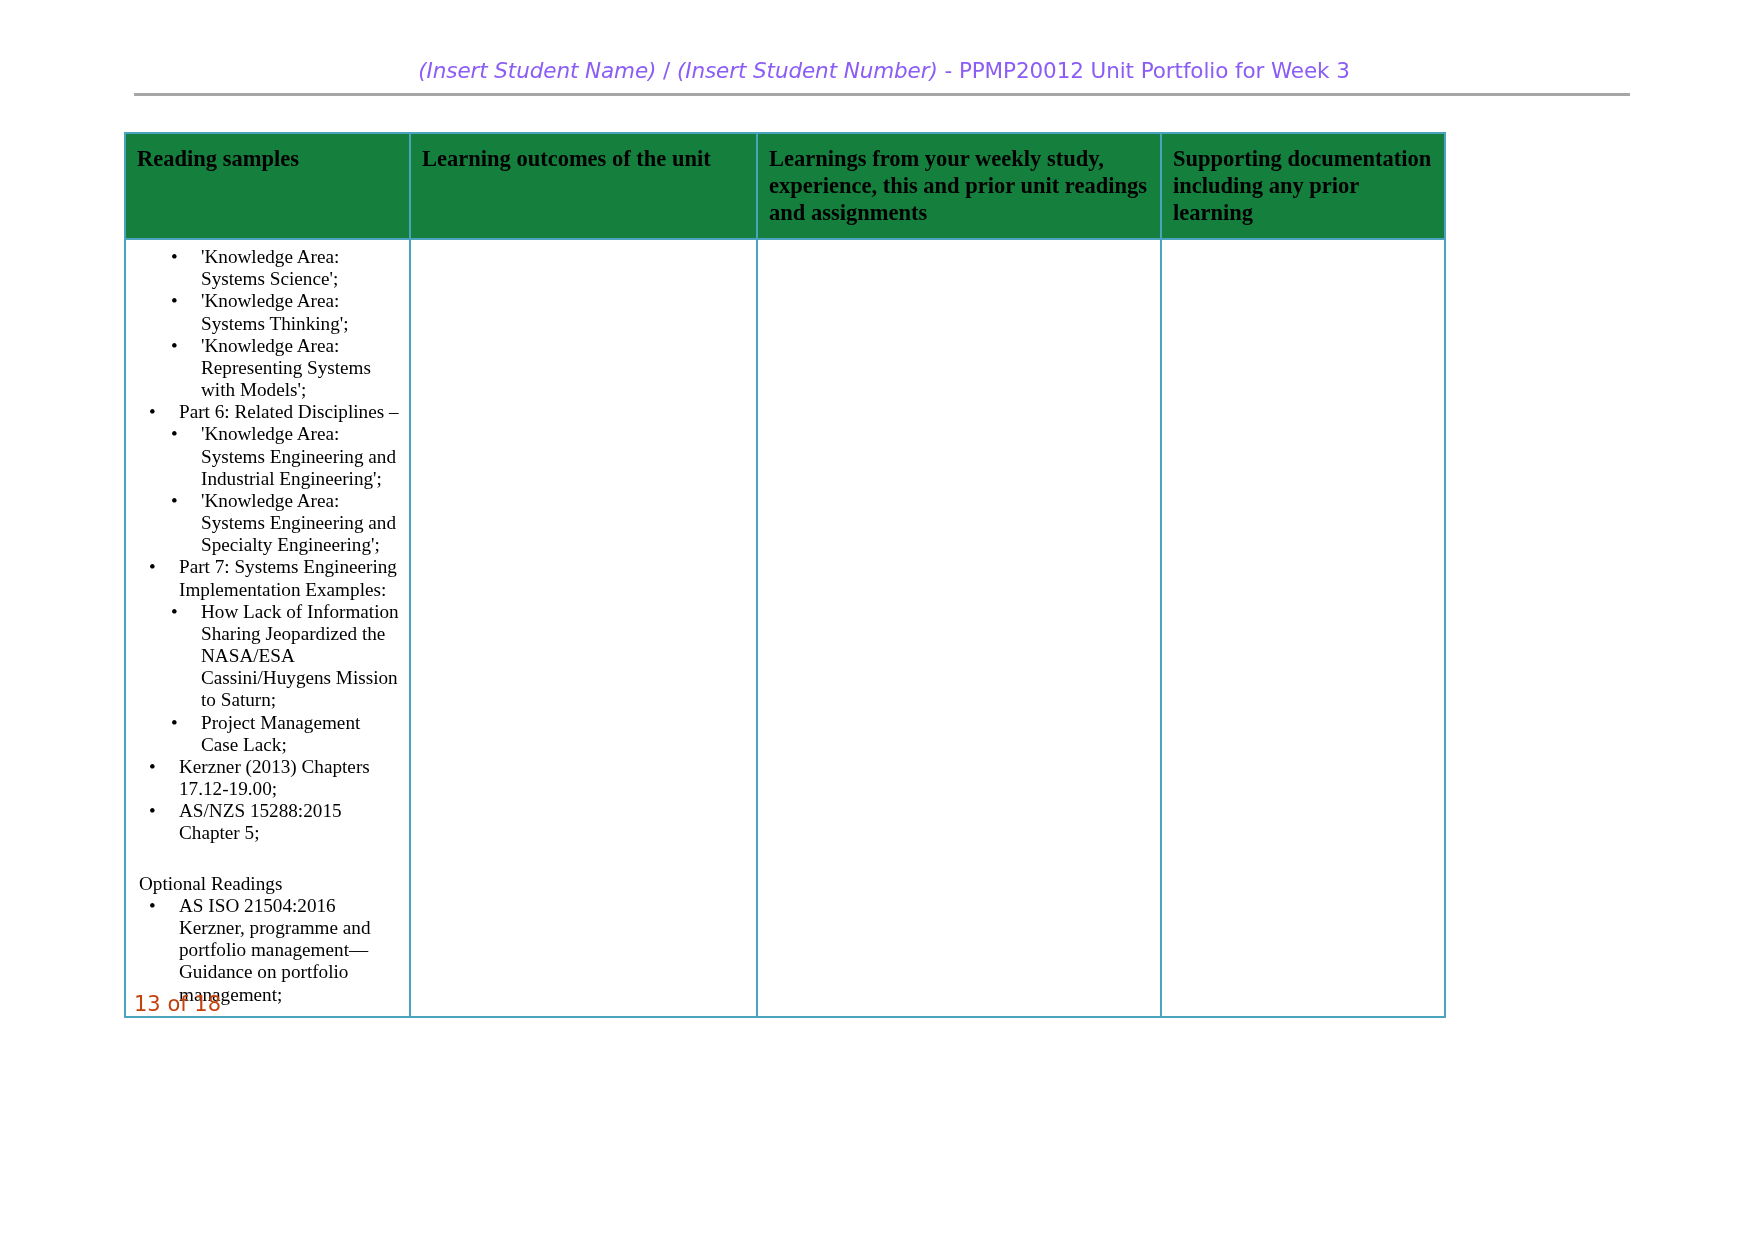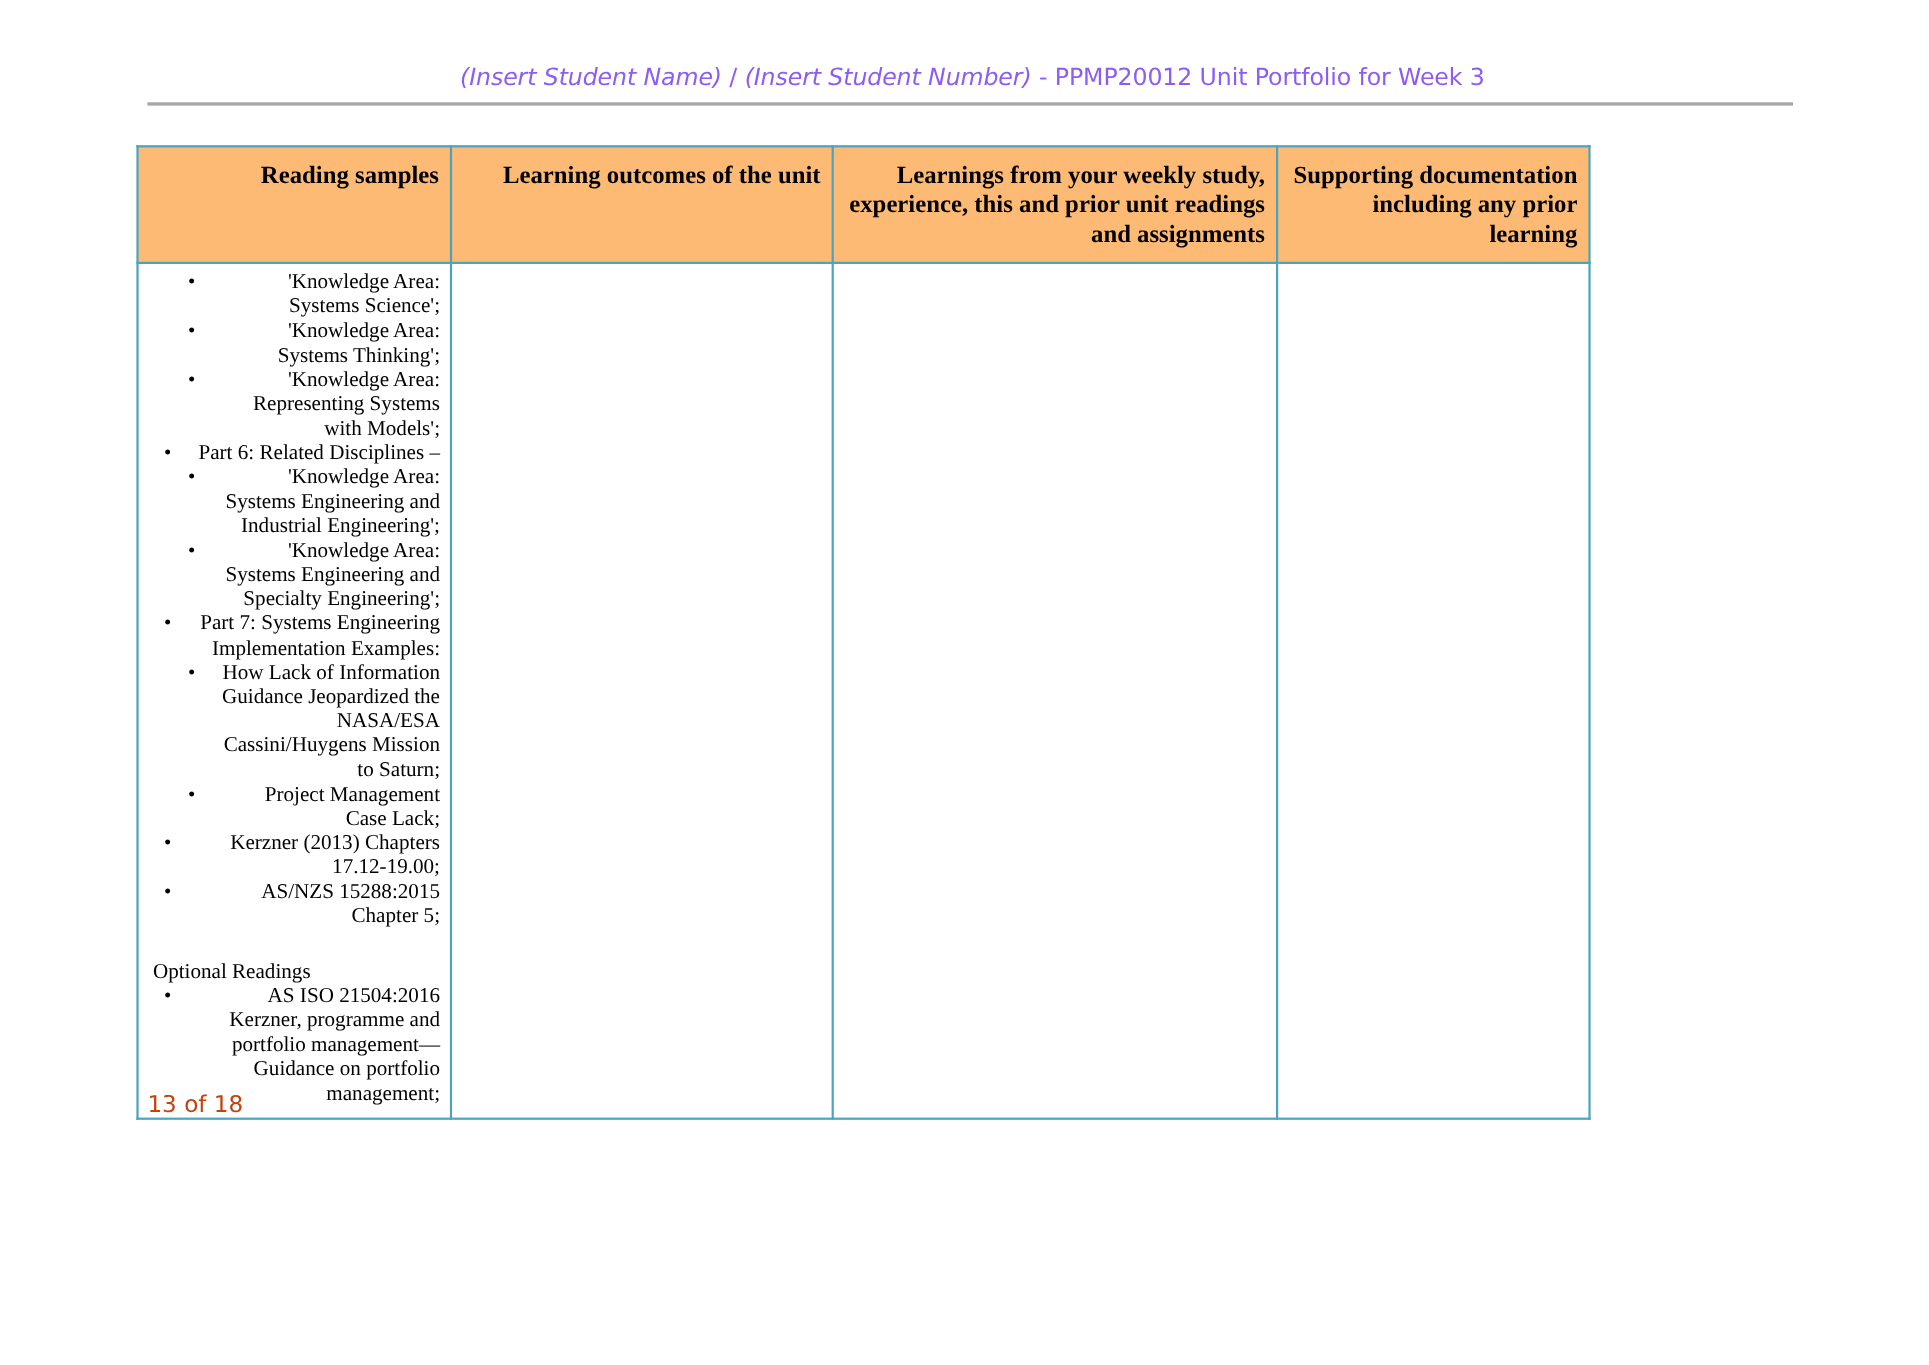--- a/index.html
+++ b/index.html
@@ -60,23 +60,23 @@
     border-collapse: collapse;
     table-layout: fixed;
   }
   .portfolio-table td,
   .portfolio-table th {
     border: 2px solid #4ba3bd;
     vertical-align: top;
     padding: 0;
   }
   .portfolio-table thead th {
-    background: #fdba74;
+    background: #15803d;
     padding: 11px 10px 12px 11px;
-    text-align: right;
+    text-align: left;
     font-family: "Liberation Serif", "DejaVu Serif", serif;
     font-weight: bold;
     font-size: 22.5px;
     line-height: 1.2;
     color: #000;
   }
   .col-a { width: 285px; }
   .col-b { width: 347px; }
   .col-c { width: 404px; }
   .col-d { width: 284px; }
@@ -98,21 +98,20 @@
   ul.lvl1 > li,
   ul.lvl2 > li {
     position: relative;
     font-size: 19.2px;
     line-height: 1.155;
     color: #000;
   }
   ul.lvl1 > li {
     padding-left: 44px;
     margin: 0 0 0 0;
-    text-align: right;
   }
   ul.lvl2 {
     list-style: none;
     margin: 0;
     padding: 0;
   }
   ul.lvl2 > li {
     padding-left: 66px;
   }
   ul.lvl1 > li::before,
@@ -185,21 +184,21 @@
                 <li class="">Part 6: Related Disciplines –</li>
                 <li class="sub-wrap" style="padding: 0px; list-style: none;">
                   <ul class="lvl2">
                     <li>'Knowledge Area: Systems Engineering and Industrial Engineering';</li>
                     <li>'Knowledge Area: Systems Engineering and Specialty Engineering';</li>
                   </ul>
                 </li>
                 <li class="">Part 7: Systems Engineering Implementation Examples:</li>
                 <li class="sub-wrap" style="padding: 0px; list-style: none;">
                   <ul class="lvl2">
-                    <li>How Lack of Information Guidance Jeopardized the NASA/ESA Cassini/Huygens Mission to Saturn;</li>
+                    <li>How Lack of Information Sharing Jeopardized the NASA/ESA Cassini/Huygens Mission to Saturn;</li>
                     <li>Project Management Case Lack;</li>
                   </ul>
                 </li>
                 <li class="">Kerzner (2013) Chapters 17.12-19.00;</li>
                 <li class="">AS/NZS 15288:2015 Chapter 5;</li>
               </ul>
             <div class="section-head">Optional Readings</div>
             <ul class="lvl1" id="optional-list">
                 <li class="">AS ISO 21504:2016 Kerzner, programme and portfolio management—Guidance on portfolio management;</li>
               </ul>

